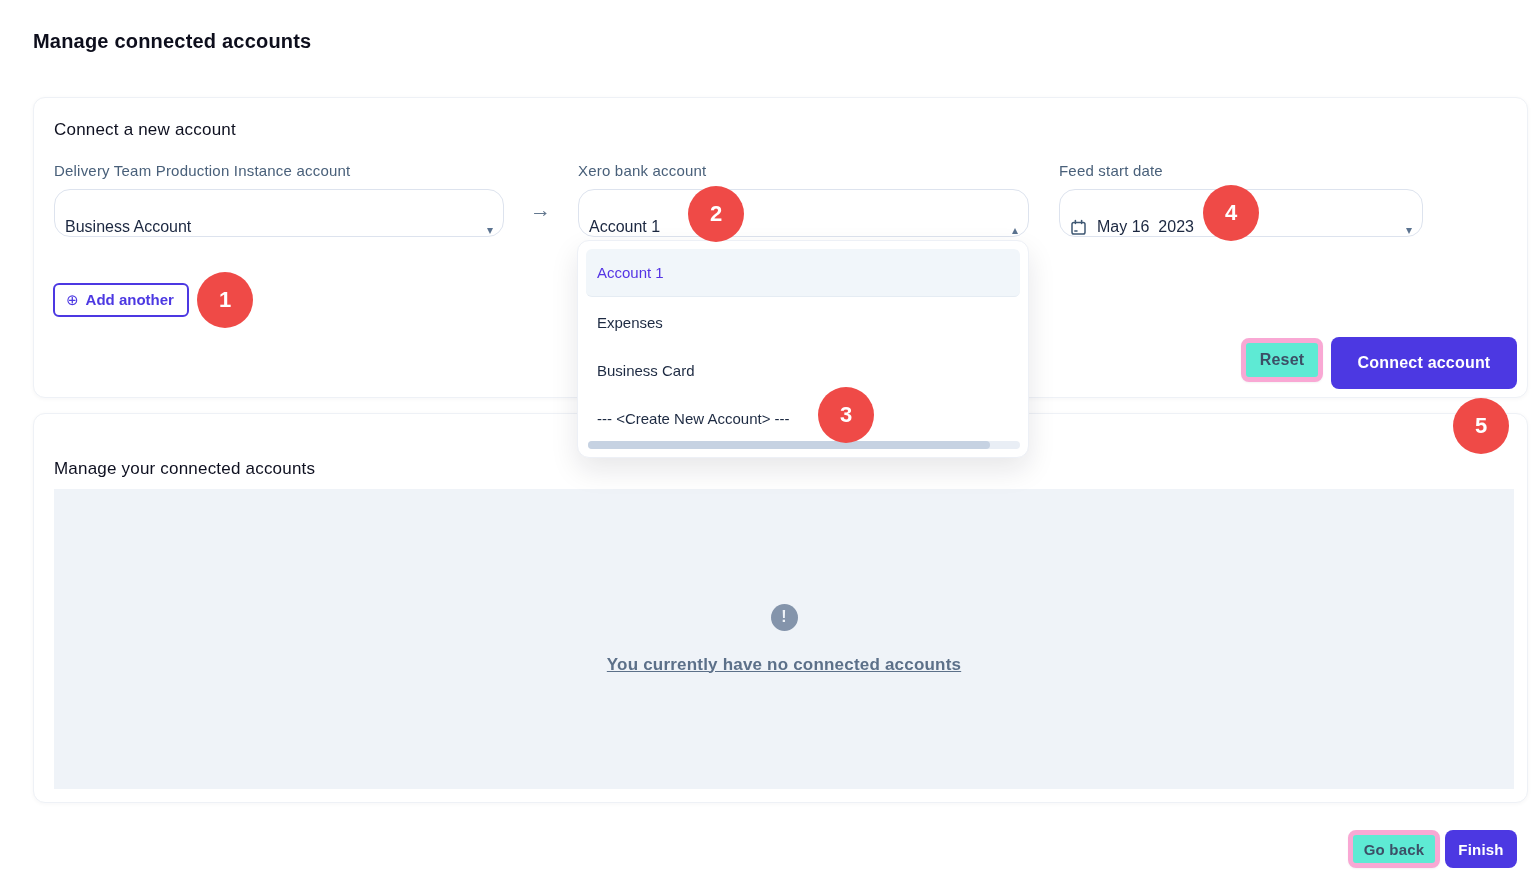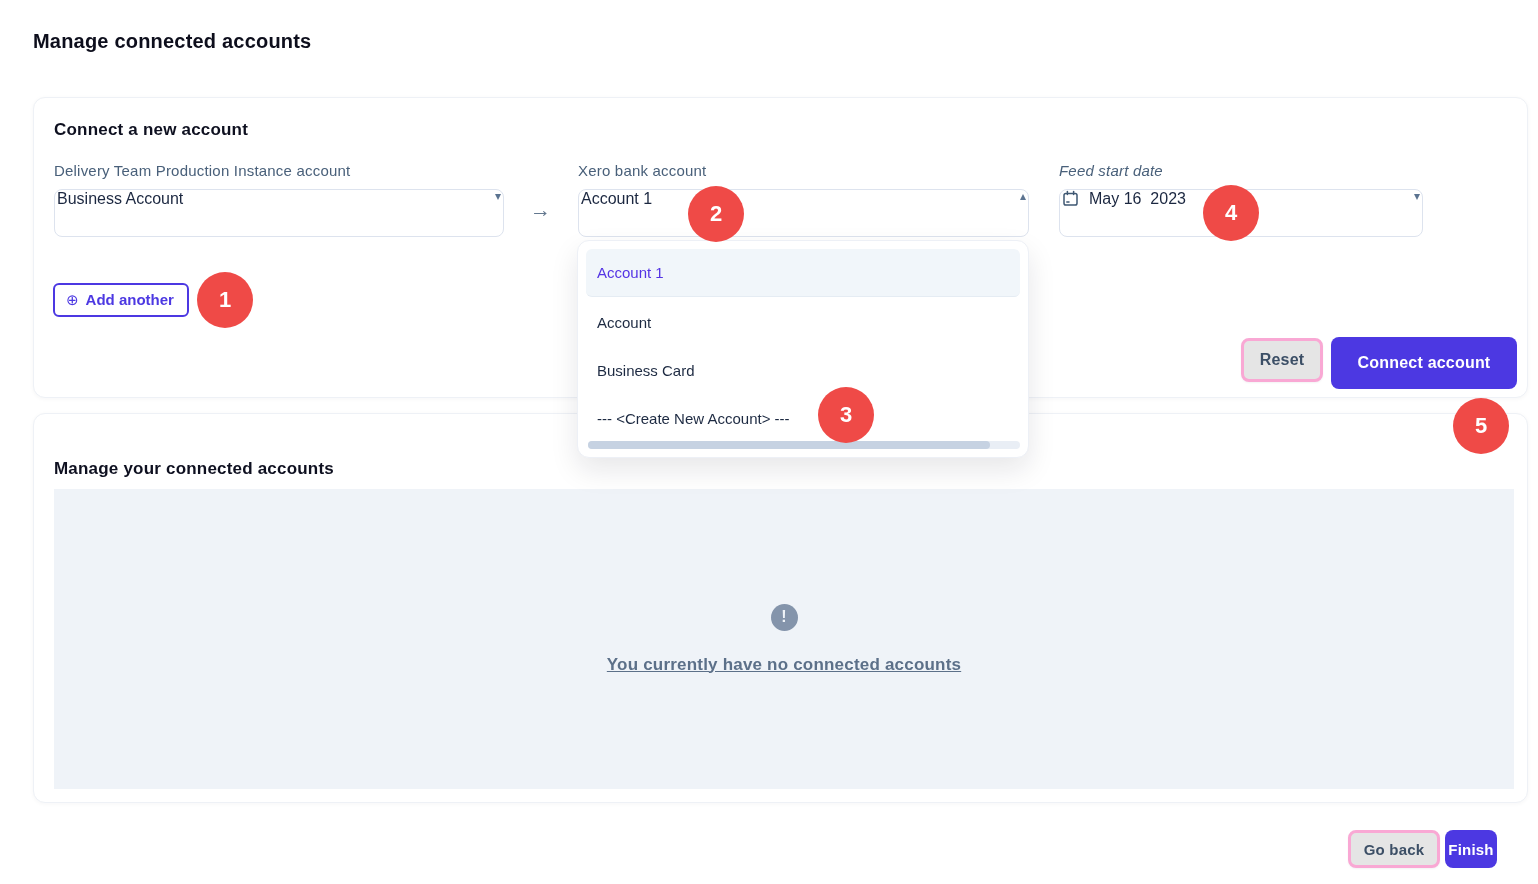--- a/index.html
+++ b/index.html
@@ -14,32 +14,32 @@
 
   .card {
     position:absolute; left:33px; width:1495px; background:#fff;
     border:1px solid #eef1f6; border-radius:12px;
     box-shadow:0 1px 4px rgba(15,23,42,.04);
   }
   .card1 { top:97px; height:301px; }
   .card2 { top:413px; height:390px; }
 
   .card-heading {
-    position:absolute; left:20px; font-size:17px; font-weight:700; color:#0e1020; letter-spacing:.2px;
+    position:absolute; left:20px; font-size:17px; font-weight:400; color:#0e1020; letter-spacing:.2px;
   }
   .card1 .card-heading { top:22px; }
   .card2 .card-heading { top:25px;margin-top:20px; }
 
   .field-label {
     position:absolute; top:64px; font-size:15px; color:#49607a; letter-spacing:.2px;
   }
   .select {
     position:absolute; top:91px; height:48px; background:#fff;
-    border:1px solid #dde3ee; border-radius:8px;
-    display:flex; align-items:flex-start; padding:0 2px;
+    border:1px solid #dde3ee; border-radius:16px;
+    display:flex; align-items:flex-end; padding:0 10px;
     font-size:16px; color:#1b2740; cursor:pointer;
   }
   .select .value { flex:1 1 auto; white-space:nowrap; overflow:hidden; }
   .caret { font-size:12px; color:#5b7390; flex:0 0 auto; line-height:1; }
 
   .flow-arrow {
     position:absolute; left:496px; top:100px; font-size:21px; color:#63788f;
   }
 
   .calendar-icon { margin-right:10px; flex:0 0 auto; display:inline-flex; }
@@ -47,21 +47,21 @@
   .add-another {
     position:absolute; left:19px; top:185px;
     display:inline-flex; align-items:center; gap:7px;
     border:2px solid #4C38E2; border-radius:6px; background:#fff;
     padding:6px 13px 7px 11px; color:#4C38E2; font-size:15px; font-weight:800; cursor:pointer;
   }
   .plus-icon { font-size:15px; font-weight:400; line-height:1; }
 
   .btn { border-radius:8px; font-weight:800; cursor:pointer; border:none; letter-spacing:.2px; }
   .btn-secondary {
-    background:#e5e5e5; border:3px solid #f9a8d4; color:#3c4f66;
+    background:#5eead4; border:5px solid #f9a8d4; color:#3c4f66;
     box-shadow:0 1px 2px rgba(15,23,42,.05);
   }
   .btn-primary { background:#4C38E2; color:#fff; }
 
   .reset-btn { position:absolute; left:1207px; top:240px; width:82px; height:44px; font-size:16px; }
   .connect-btn { position:absolute; left:1297px; top:239px; width:186px; height:52px; font-size:16px; }
 
   
   .dropdown {
     position:absolute; left:577px; top:240px; width:452px; height:218px;
@@ -90,21 +90,21 @@
   }
   .empty-icon {
     width:27px; height:27px; border-radius:50%; background:#8494ab;
     color:#eff3f8; font-size:16px; font-weight:800;
     display:flex; align-items:center; justify-content:center; margin-bottom:24px;
   }
   .empty-text { font-size:17px; font-weight:800; color:#5c7089; letter-spacing:.2px;text-decoration:underline; }
 
   
   .goback-btn { position:absolute; left:1348px; top:830px; width:92px; height:38px; font-size:15px; }
-  .finish-btn { position:absolute; left:1445px; top:830px; width:52px; height:38px; font-size:15px; }
+  .finish-btn { position:absolute; left:1445px; top:830px; width:72px; height:38px; font-size:15px; }
 
   
   .badge {
     position:absolute; width:56px; height:56px; border-radius:50%;
     background:#EF4A47; color:#fff; font-size:22px; font-weight:700;
     display:flex; align-items:center; justify-content:center; z-index:50;
   }
   .badge1 { left:197px; top:272px; }
   .badge2 { left:688px; top:186px; }
   .badge3 { left:818px; top:387px; }
@@ -128,21 +128,21 @@
     </div>
 
     <span class="flow-arrow">→</span>
 
     <label class="field-label" style="left:544px;">Xero bank account</label>
     <div class="select" style="left:544px; width:451px;">
       <span class="value">Account 1</span>
       <span class="caret">▴</span>
     </div>
 
-    <label class="field-label" style="left:1025px;font-style:italic;">Feed start date</label>
+    <label class="field-label" style="left:1025px;">Feed start date</label>
     <div class="select" style="left:1025px; width:364px;">
       <span class="calendar-icon">
         <svg width="17" height="17" viewBox="0 0 17 17" fill="none" stroke="#3f5873" stroke-width="1.5" stroke-linecap="round">
           <rect x="2" y="3.5" width="13" height="11.5" rx="1.8"></rect>
           <line x1="5.4" y1="1.6" x2="5.4" y2="4.6"></line>
           <line x1="11.6" y1="1.6" x2="11.6" y2="4.6"></line>
           <line x1="4.8" y1="12" x2="7" y2="12"></line>
         </svg>
       </span>
       <span class="value">
@@ -155,21 +155,21 @@
       <span class="plus-icon">⊕</span>
       <span>Add another</span>
     </button>
 
     <button class="btn btn-secondary reset-btn">Reset</button>
     <button class="btn btn-primary connect-btn">Connect account</button>
   </section>
 
   <div class="dropdown">
     <div class="dd-item selected" style="top:8px;">Account 1</div>
-    <div class="dd-item" style="top:57px;">Account</div>
+    <div class="dd-item" style="top:57px;">Expenses</div>
     <div class="dd-item" style="top:105px;">Business Card</div>
     <div class="dd-item" style="top:153px;">--- &lt;Create New Account&gt; ---</div>
     <div class="dd-scrollbar">
       <div class="dd-thumb"></div>
     </div>
   </div>
 
   <section class="card card2">
     <h2 class="card-heading">Manage your connected accounts</h2>
     <div class="empty-panel">

